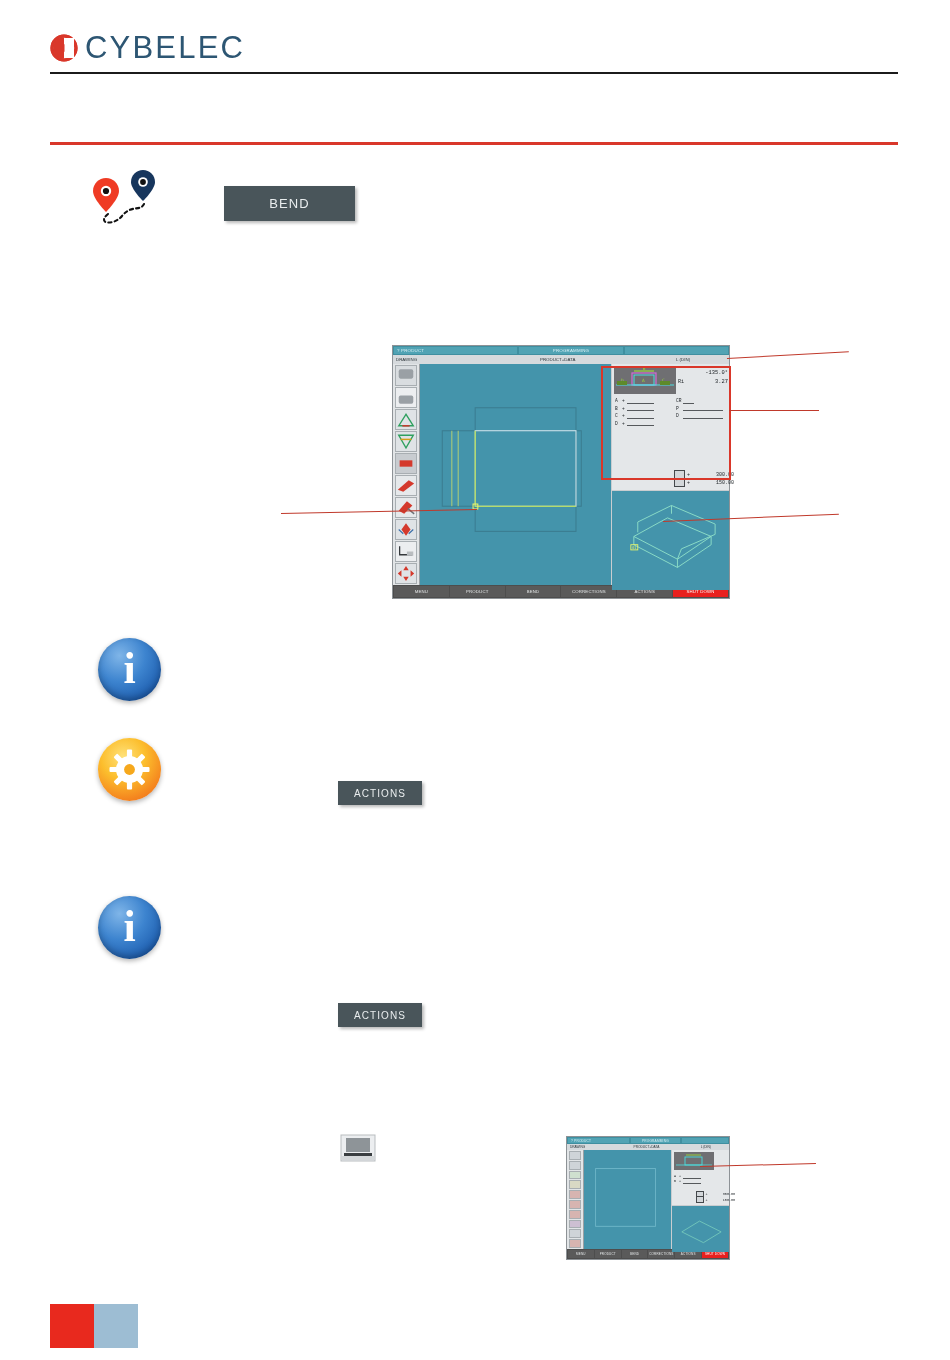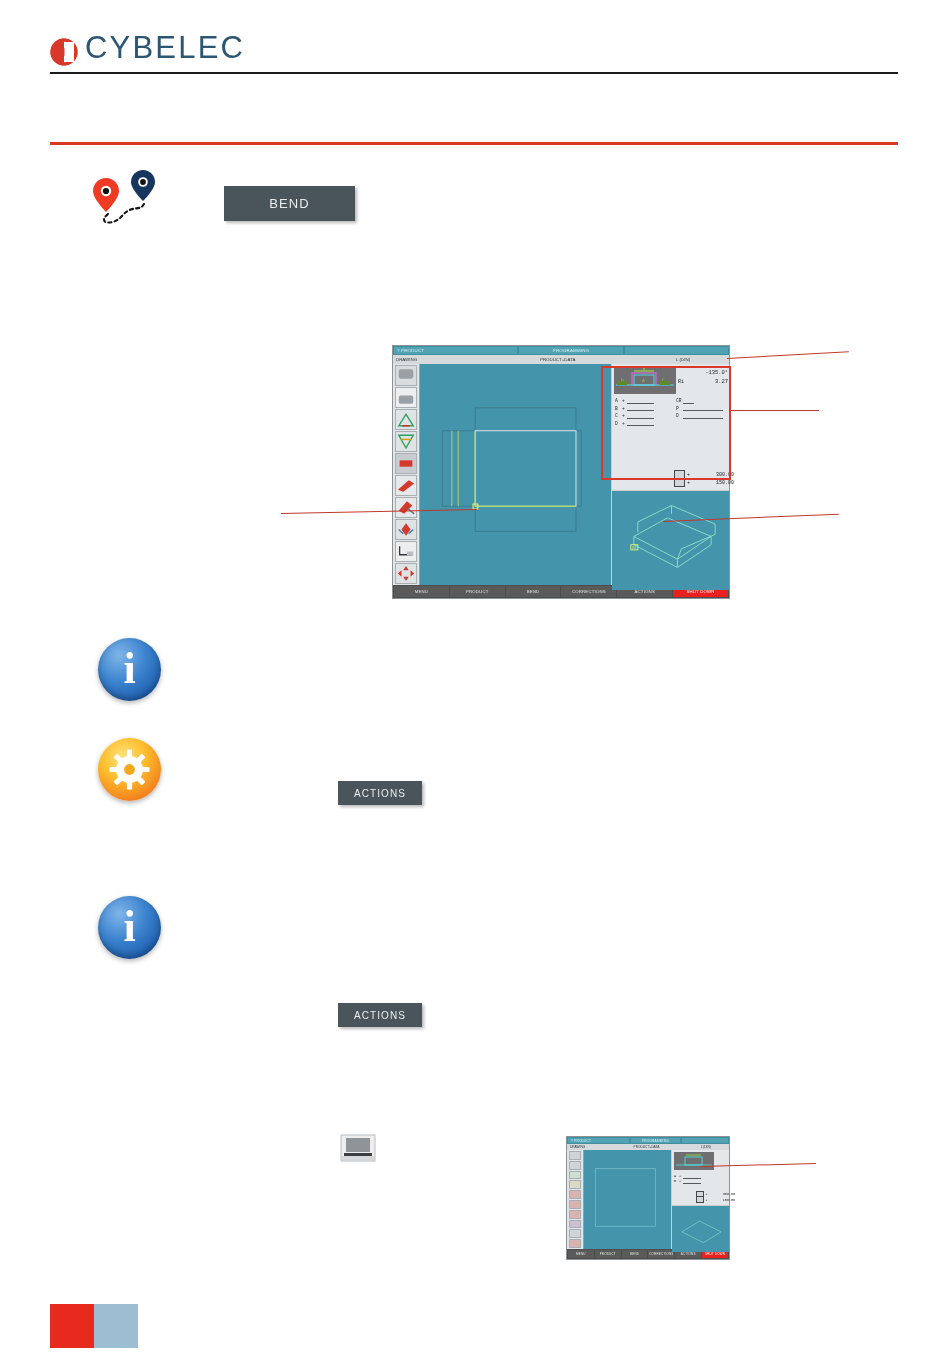--- a/index.html
+++ b/index.html
@@ -3,21 +3,21 @@
 <meta charset="utf-8">
 <style>
   html,body{margin:0;padding:0;}
   body{
     width:950px;height:1360px;background:#ffffff;position:relative;
     font-family:"Liberation Sans",sans-serif;overflow:hidden;
   }
   .page{position:absolute;inset:0;}
 
   
-  .logo-wrap{position:absolute;left:50px;top:30px;display:flex;align-items:flex-end;gap:7px;}
+  .logo-wrap{position:absolute;left:50px;top:30px;display:flex;align-items:center;gap:7px;}
   .logo-mark{width:28px;height:28px;position:relative;}
   .logo-text{font-size:31px;letter-spacing:2.2px;color:#2d5673;font-weight:400;}
   .hdr-rule{position:absolute;left:50px;top:72px;width:848px;height:2px;background:#1b1b1b;}
   .red-rule{position:absolute;left:50px;top:142px;width:848px;height:3px;background:#d9372a;}
 
   
   .pins{position:absolute;left:88px;top:168px;width:80px;height:60px;}
 
   
   .btn-flat{

